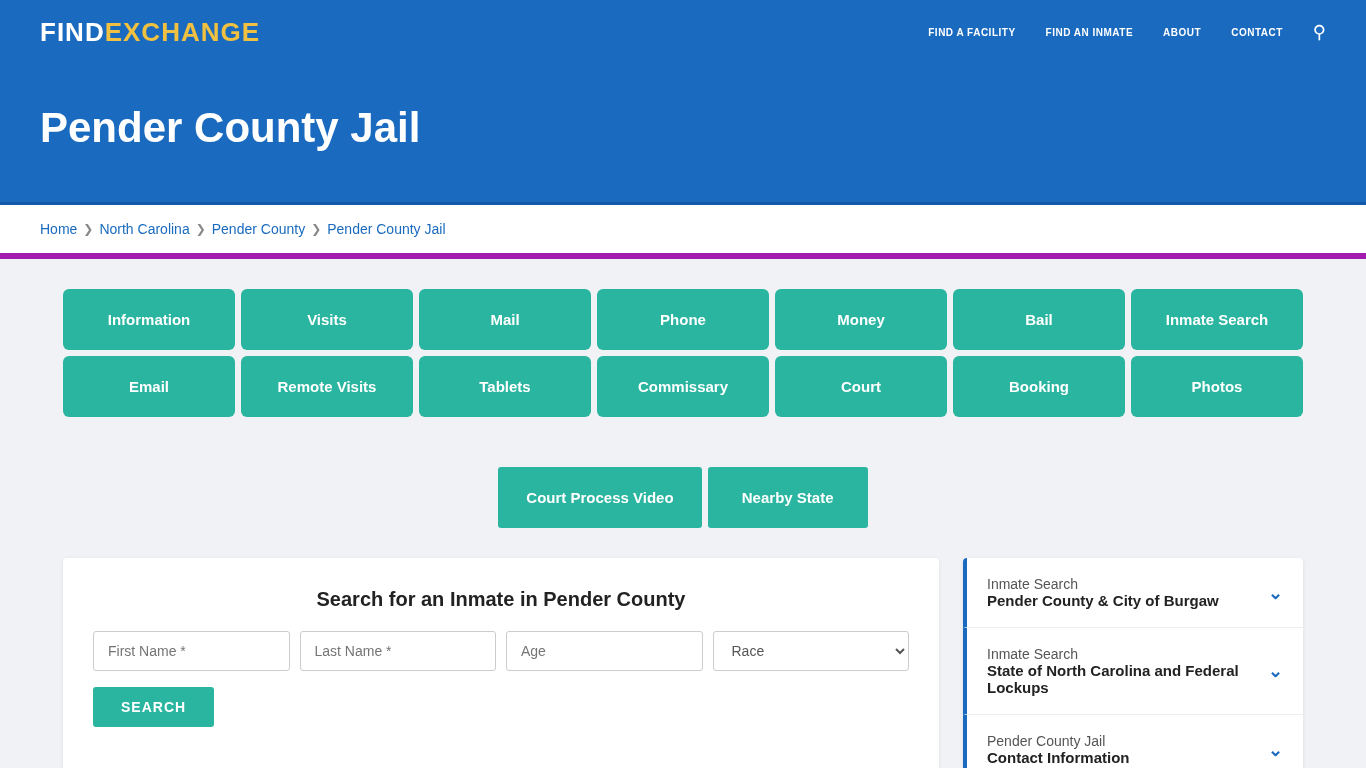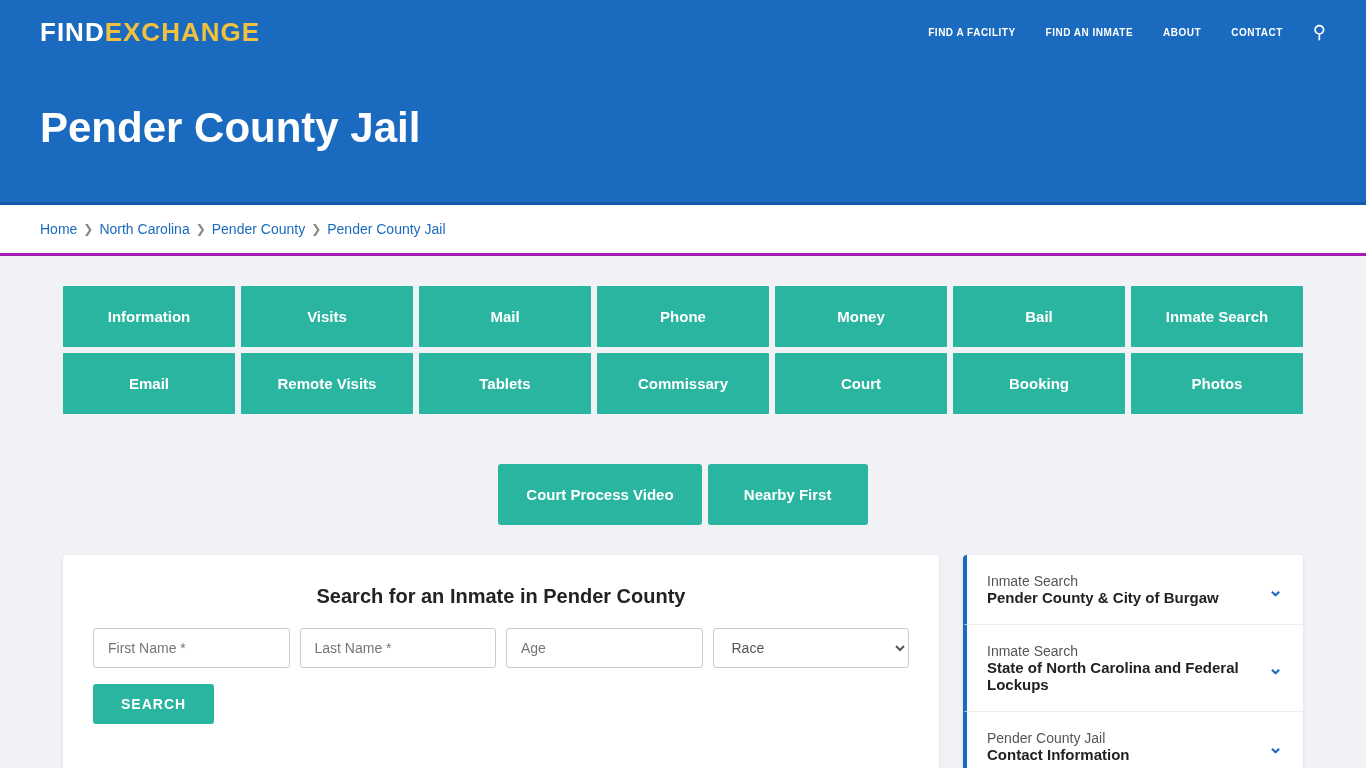--- a/index.html
+++ b/index.html
@@ -49,21 +49,21 @@
     .hero h1 {
       color: #fff;
       font-size: 42px;
       font-weight: 900;
     }
 
     
     .breadcrumb-bar {
       background: #fff;
       padding: 16px 40px;
-      border-bottom: 3px solid #a21caf;
+      border-bottom: 6px solid #a21caf;
     }
     .breadcrumb {
       display: flex;
       align-items: center;
       gap: 6px;
       font-size: 14px;
     }
     .breadcrumb a {
       color: #1a6bbf;
       text-decoration: none;
@@ -99,21 +99,21 @@
     }
     .action-btn {
       background: #2ab5a0;
       color: #fff;
       border: none;
       padding: 22px 24px;
       font-size: 15px;
       font-weight: 600;
       cursor: pointer;
       text-align: center;
-      border-radius: 1px;
+      border-radius: 6px;
       transition: background 0.2s;
     }
     .action-btn-wide {
       background: #2ab5a0;
       color: #fff;
       border: none;
       padding: 22px 28px;
       font-size: 15px;
       font-weight: 600;
       cursor: pointer;
@@ -269,21 +269,21 @@
     <button class="action-btn">Remote Visits</button>
     <button class="action-btn">Tablets</button>
     <button class="action-btn">Commissary</button>
     <button class="action-btn">Court</button>
     <button class="action-btn">Booking</button>
     <button class="action-btn">Photos</button>
   </div>
 
   <div class="action-grid-row3">
     <button class="action-btn-wide">Court Process Video</button>
-    <button class="action-btn-wide">Nearby First</button>
+    <button class="action-btn-wide">Nearby State</button>
   </div>
 
   <div class="content-row">
 
     <div style="flex:1; display:flex; flex-direction:column; gap:24px;">
 
       <div class="search-panel">
         <h2>Search for an Inmate in Pender County</h2>
         <div class="search-fields">
           <input type="text" placeholder="First Name *" style="">

